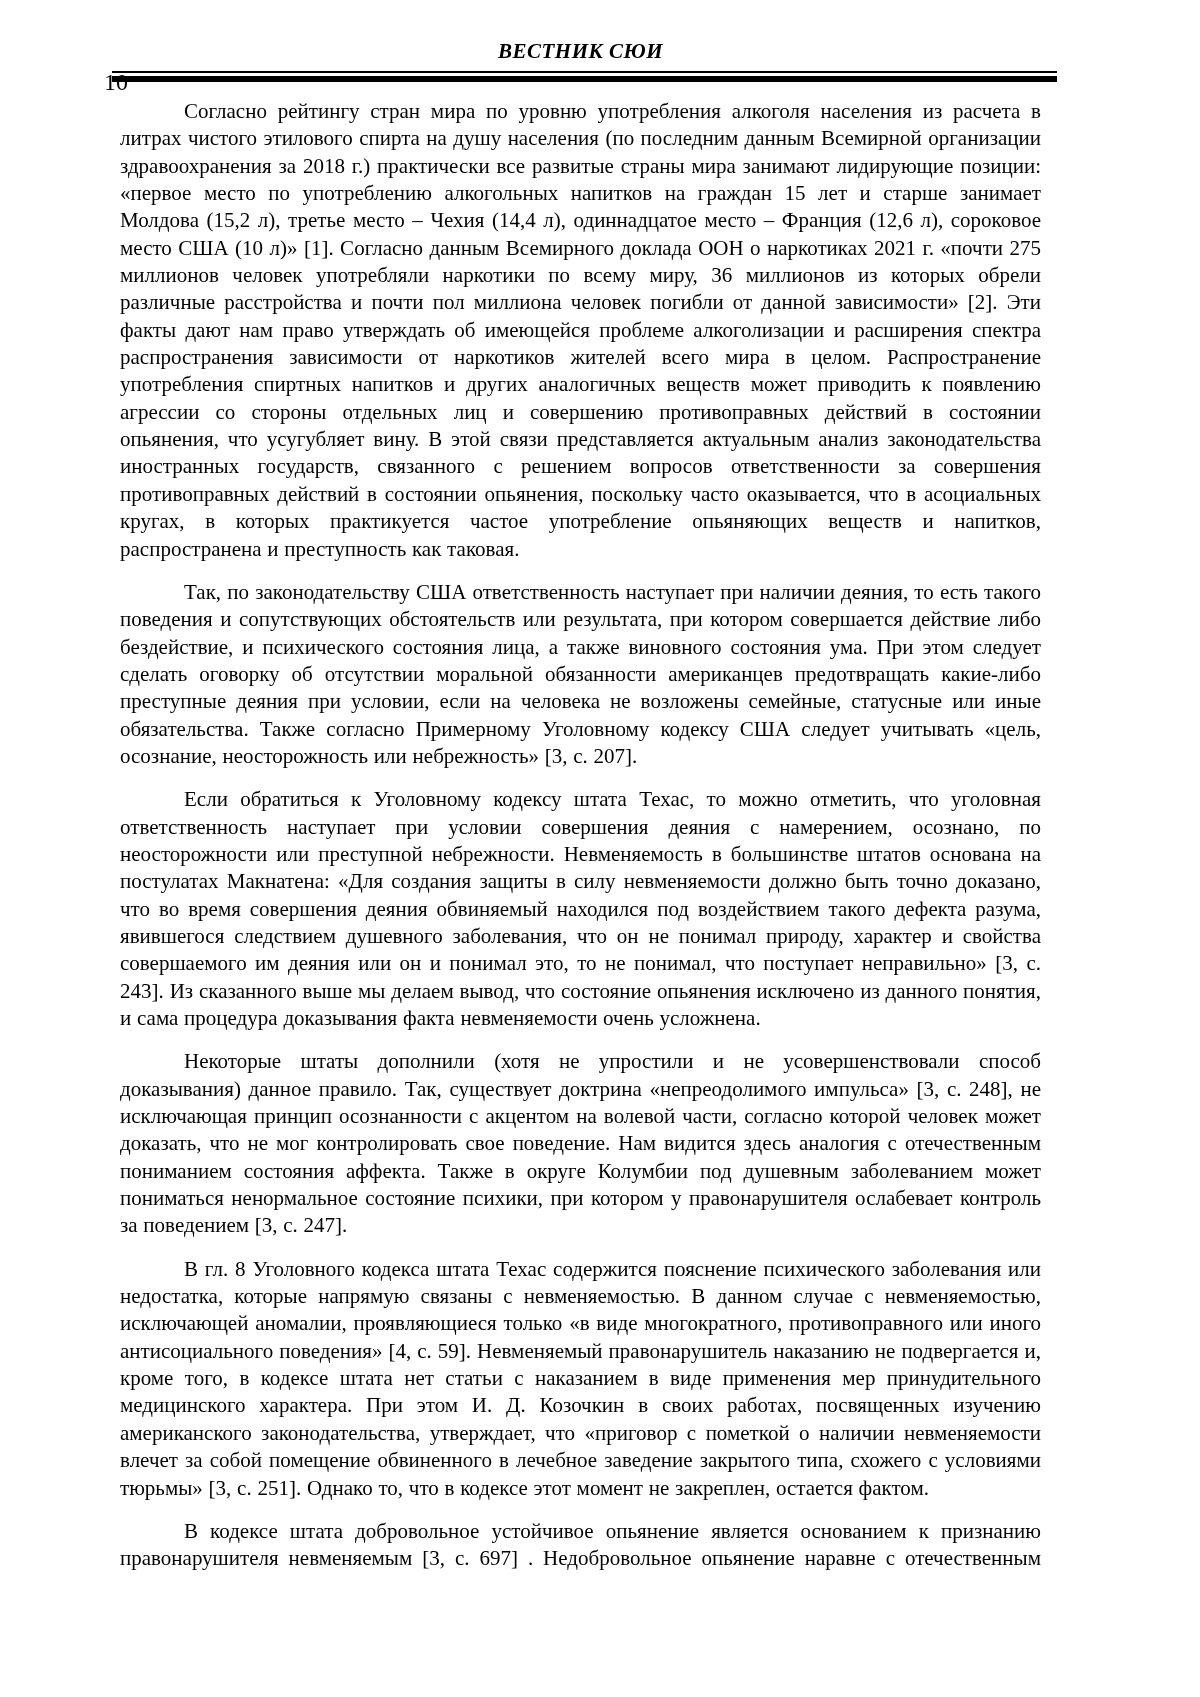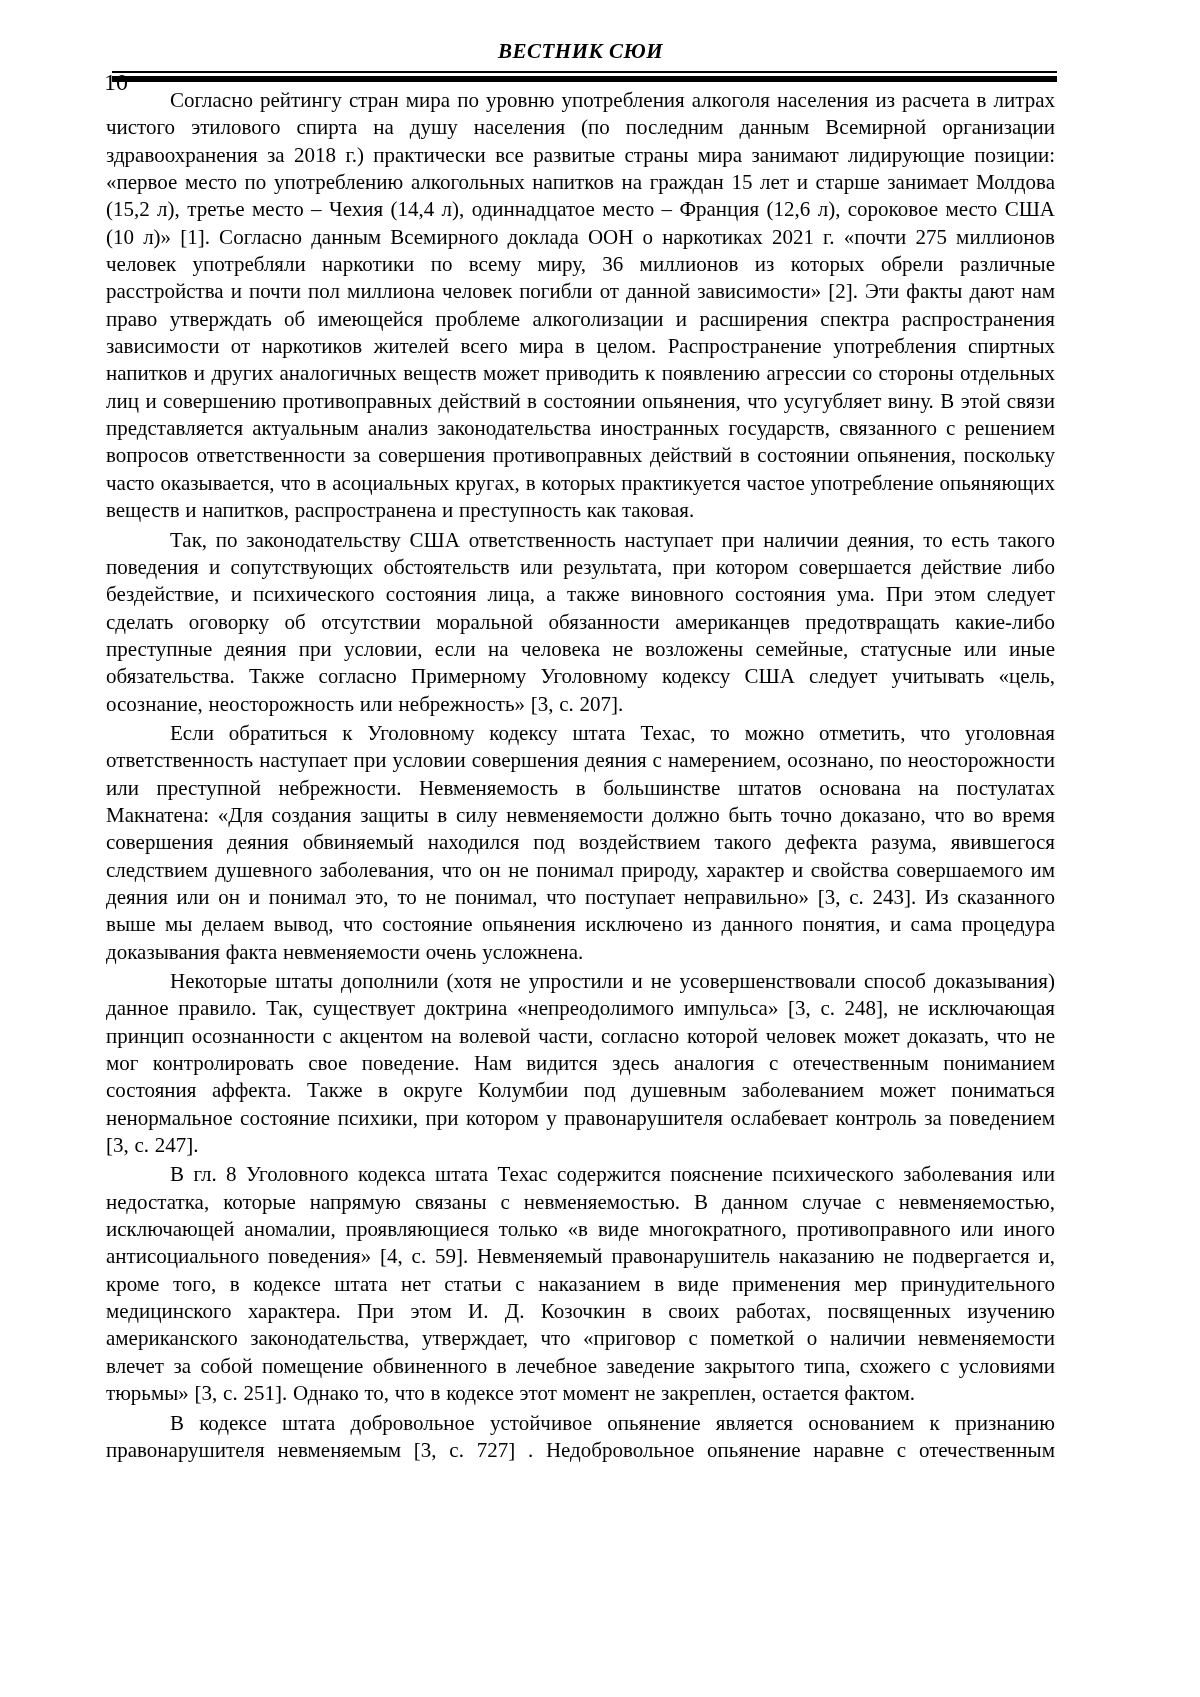--- a/index.html
+++ b/index.html
@@ -45,21 +45,21 @@
     border-top: 2px solid #000000;
     border-bottom: 6px solid #000000;
   }
   .article {
     margin-top: 5px;
     font-size: 21px;
     line-height: 27.35px;
     text-align: justify;
   }
   .article p {
-    margin: 2px;
+    margin: 16px;
     padding: 0;
     text-indent: 64px;
     word-spacing: 0.5px;
   }
   .article p.continues {
     text-align-last: justify;
   }
 </style>
 </head>
 <body>
@@ -68,16 +68,16 @@
   <div class="page-number">10</div>
   <div class="content">
     <div class="journal-title">ВЕСТНИК СЮИ</div>
     <div class="double-rule"></div>
     <div class="article">
         <p>Согласно рейтингу стран мира по уровню употребления алкоголя населения из расчета в литрах чистого этилового спирта на душу населения (по последним данным Всемирной организации здравоохранения за 2018 г.) практически все развитые страны мира занимают лидирующие позиции: «первое место по употреблению алкогольных напитков на граждан 15 лет и старше занимает Молдова (15,2 л), третье место – Чехия (14,4 л), одиннадцатое место – Франция (12,6 л), сороковое место США (10 л)» [1]. Согласно данным Всемирного доклада ООН о наркотиках 2021 г. «почти 275 миллионов человек употребляли наркотики по всему миру, 36 миллионов из которых обрели различные расстройства и почти пол миллиона человек погибли от данной зависимости» [2]. Эти факты дают нам право утверждать об имеющейся проблеме алкоголизации и расширения спектра распространения зависимости от наркотиков жителей всего мира в целом. Распространение употребления спиртных напитков и других аналогичных веществ может приводить к появлению агрессии со стороны отдельных лиц и совершению противоправных действий в состоянии опьянения, что усугубляет вину. В этой связи представляется актуальным анализ законодательства иностранных государств, связанного с решением вопросов ответственности за совершения противоправных действий в состоянии опьянения, поскольку часто оказывается, что в асоциальных кругах, в которых практикуется частое употребление опьяняющих веществ и напитков, распространена и преступность как таковая.</p>
         <p>Так, по законодательству США ответственность наступает при наличии деяния, то есть такого поведения и сопутствующих обстоятельств или результата, при котором совершается действие либо бездействие, и психического состояния лица, а также виновного состояния ума. При этом следует сделать оговорку об отсутствии моральной обязанности американцев предотвращать какие-либо преступные деяния при условии, если на человека не возложены семейные, статусные или иные обязательства. Также согласно Примерному Уголовному кодексу США следует учитывать «цель, осознание, неосторожность или небрежность» [3, с. 207].</p>
         <p>Если обратиться к Уголовному кодексу штата Техас, то можно отметить, что уголовная ответственность наступает при условии совершения деяния с намерением, осознано, по неосторожности или преступной небрежности. Невменяемость в большинстве штатов основана на постулатах Макнатена: «Для создания защиты в силу невменяемости должно быть точно доказано, что во время совершения деяния обвиняемый находился под воздействием такого дефекта разума, явившегося следствием душевного заболевания, что он не понимал природу, характер и свойства совершаемого им деяния или он и понимал это, то не понимал, что поступает неправильно» [3, с. 243]. Из сказанного выше мы делаем вывод, что состояние опьянения исключено из данного понятия, и сама процедура доказывания факта невменяемости очень усложнена.</p>
         <p>Некоторые штаты дополнили (хотя не упростили и не усовершенствовали способ доказывания) данное правило. Так, существует доктрина «непреодолимого импульса» [3, с. 248], не исключающая принцип осознанности с акцентом на волевой части, согласно которой человек может доказать, что не мог контролировать свое поведение. Нам видится здесь аналогия с отечественным пониманием состояния аффекта. Также в округе Колумбии под душевным заболеванием может пониматься ненормальное состояние психики, при котором у правонарушителя ослабевает контроль за поведением [3, с. 247].</p>
         <p>В гл. 8 Уголовного кодекса штата Техас содержится пояснение психического заболевания или недостатка, которые напрямую связаны с невменяемостью. В данном случае с невменяемостью, исключающей аномалии, проявляющиеся только «в виде многократного, противоправного или иного антисоциального поведения» [4, с. 59]. Невменяемый правонарушитель наказанию не подвергается и, кроме того, в кодексе штата нет статьи с наказанием в виде применения мер принудительного медицинского характера. При этом И. Д. Козочкин в своих работах, посвященных изучению американского законодательства, утверждает, что «приговор с пометкой о наличии невменяемости влечет за собой помещение обвиненного в лечебное заведение закрытого типа, схожего с условиями тюрьмы» [3, с. 251]. Однако то, что в кодексе этот момент не закреплен, остается фактом.</p>
-        <p class="continues">В кодексе штата добровольное устойчивое опьянение является основанием к признанию правонарушителя невменяемым [3, с. 727] . Недобровольное опьянение наравне с отечественным</p>
+        <p class="continues">В кодексе штата добровольное устойчивое опьянение является основанием к признанию правонарушителя невменяемым [3, с. 697] . Недобровольное опьянение наравне с отечественным</p>
       </div>
   </div>
 </div>
 
 </body></html>

